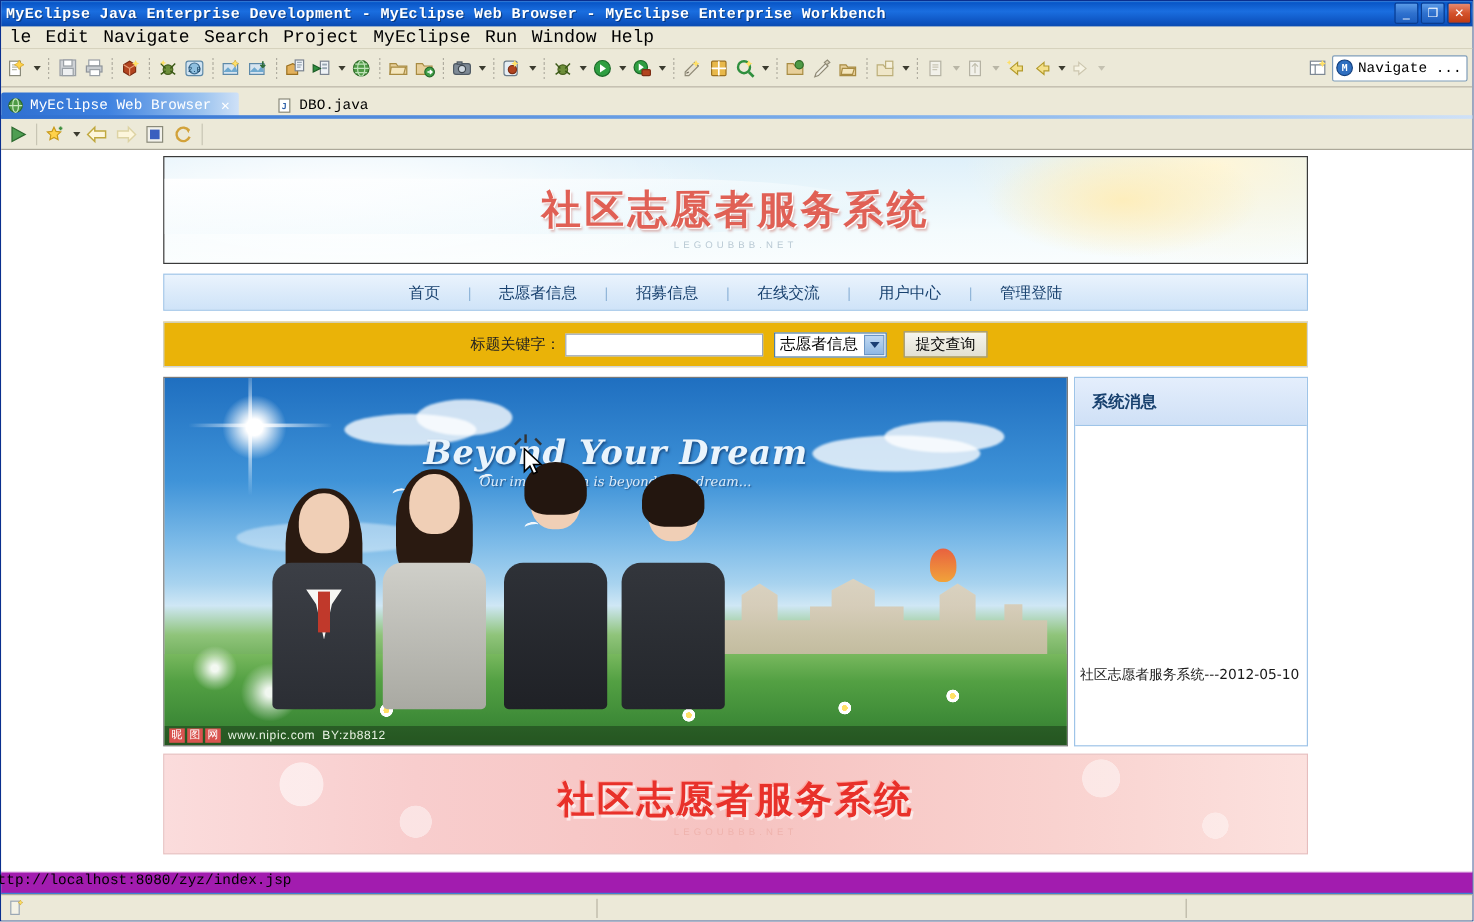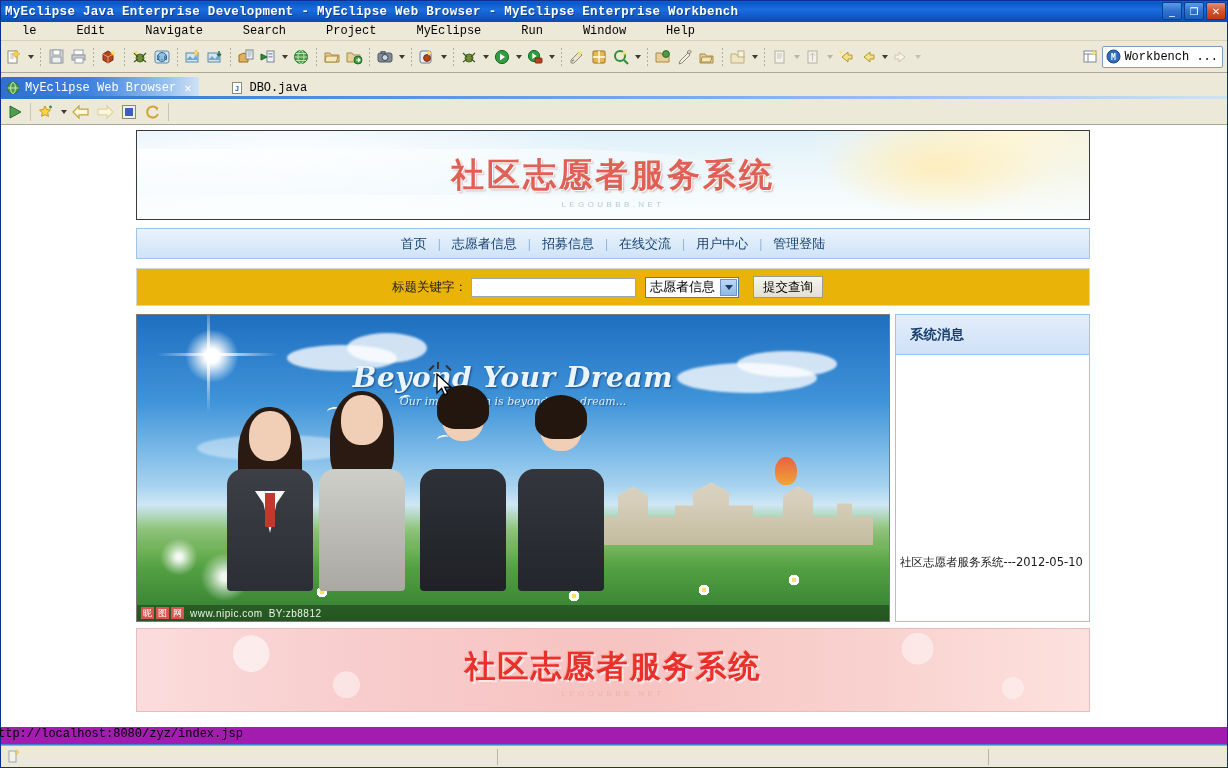--- a/index.html
+++ b/index.html
@@ -29,22 +29,22 @@
   .wbtns { position:absolute; right:1px; top:1px; display:flex; gap:2px; }
   .wbtn { width:20px; height:18px; border:1px solid #0a3c8f;
           background:linear-gradient(to bottom,#5b9be8,#2f71ce 50%,#1c5ec0);
           border-radius:2px; display:flex; align-items:center; justify-content:center;
           color:#fff; font-size:10px; font-family:"Liberation Sans",sans-serif; }
   .wbtn.close { background:linear-gradient(to bottom,#e98b72,#d4532c 50%,#bf3a13); }
 
   
   .menubar { height:19px; flex:0 0 19px; background:#ece9d8; display:flex; align-items:center;
              padding-left:1px; border-bottom:1px solid #d6d2bd; }
-  .menubar .mi { font-family:"Liberation Mono", monospace; font-size:12px; color:#000;
-                 padding:1px 20px; white-space:nowrap; }
+  .menubar .mi { font-family:"Liberation Mono", monospace; font-size:15px; color:#000;
+                 padding:1px 6px; white-space:nowrap; }
 
   
   .toolbar { height:32px; flex:0 0 32px; background:#ece9d8;
              border-bottom:1px solid #aca899; display:flex; align-items:center;
              padding-left:2px; position:relative; }
   .tb-item { display:flex; align-items:center; height:24px; }
   .tb-icon { width:22px; height:22px; display:flex; align-items:center; justify-content:center;
              position:relative; }
   .tb-icon svg { display:block; }
   .tb-arrow { width:11px; height:22px; display:flex; align-items:center; justify-content:center; }
@@ -112,21 +112,21 @@
     text-shadow: 1px 1px 0 #fff, 2px 2px 2px rgba(180,60,50,.35);
   }
   .sh-sub {
     position:absolute; left:50%; transform:translateX(-50%); top:69px;
     font-family:"Liberation Sans", sans-serif; font-size:8px; color:#b9c9d4;
     letter-spacing:3.4px; white-space:nowrap;
   }
 
   .navbar { margin-top:8px; height:31px; border:1px solid #9ec4e8;
             background:linear-gradient(to bottom,#eaf3fd,#dcebfa 50%,#cfe3f8);
-            display:flex; align-items:center; justify-content:center; gap:0; position:relative; }
+            display:flex; align-items:center; justify-content:center; gap:12px; position:relative; }
   .navbar .nitem { font-family:"DejaVu Sans", sans-serif; font-size:13px; color:#17406e;
                    padding:0 11px; white-space:nowrap; }
   .navbar .nsep { color:#8fb4d8; font-size:12px; }
 
   .searchbar { margin-top:9px; height:38px; border:1px solid #cfd6de; background:#eab308;
                display:flex; align-items:center; }
   .sb-inner { display:flex; align-items:center; margin-left:255px; gap:4px; }
   .sb-label { font-family:"DejaVu Sans", sans-serif; font-size:12.5px; color:#222; }
   .sb-input { width:165px; height:19px; border:1px solid #9aa6b4; background:#fff;
               font-family:"DejaVu Sans", sans-serif; font-size:12px; padding:0 3px; color:#000; }
@@ -557,21 +557,21 @@
             <path d="M12 2l1 2 2 1-2 1-1 2-1-2-2-1 2-1z" fill="#ffe066"></path>
           </svg>
       </span>
       <div class="persp-btn">
         <span class="tb-icon" style="width:16px;height:16px">
           <svg width="15" height="15" viewBox="0 0 15 15">
               <circle cx="7.5" cy="7.5" r="6.5" fill="#2f6fc0" stroke="#14407e"></circle>
               <text x="7.5" y="10.5" font-size="8" text-anchor="middle" fill="#fff" font-family="monospace" font-weight="bold">M</text>
             </svg>
         </span>
-        <span class="ptxt">Workbench ...</span>
+        <span class="ptxt">Navigate ...</span>
       </div>
     </div>
   </div>
 
   <div class="tabstrip">
     <div class="tab active">
       <span class="tb-icon" style="width:16px;height:16px">
         <svg width="14" height="14" viewBox="0 0 14 14">
             <circle cx="7" cy="7" r="5.6" fill="#4e9a45" stroke="#2e6a28"></circle>
             <ellipse cx="7" cy="7" rx="2.4" ry="5.6" fill="none" stroke="#c8e8c0"></ellipse>

